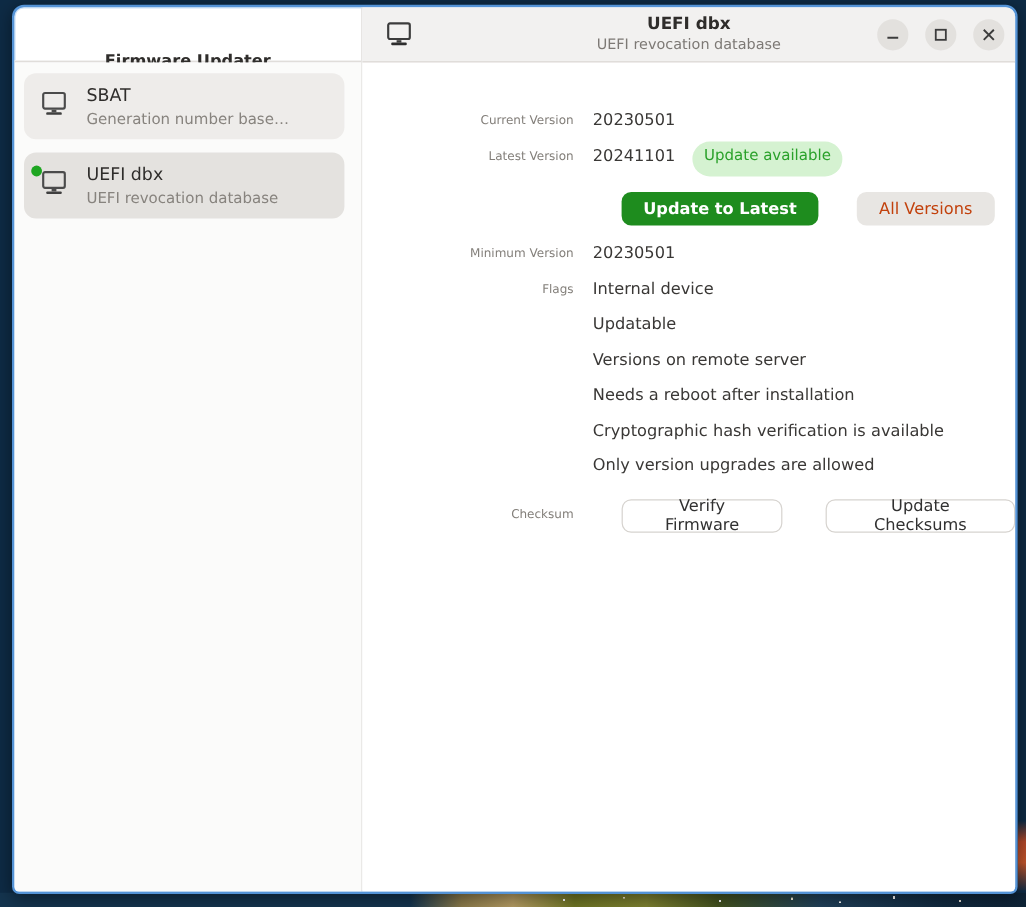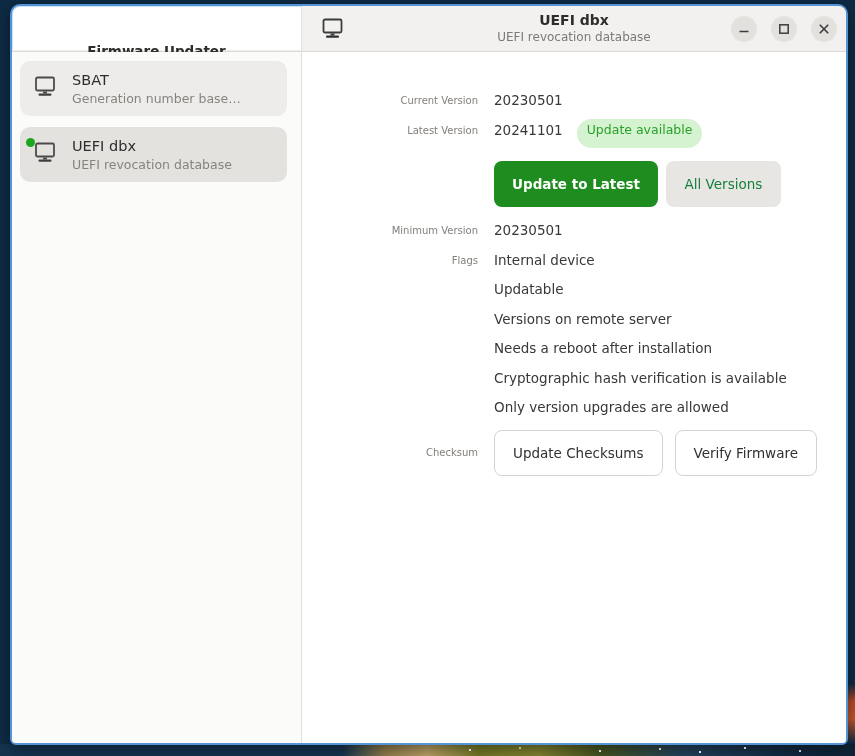--- a/index.html
+++ b/index.html
@@ -88,27 +88,28 @@
 
   .badge {
     display:inline-block; margin-left:14px; padding:2px 10px 9px;
     background:#d5f2d1; color:#2aa12a; font-size:12.5px;
     border-radius:99px; line-height:1.5; vertical-align:1px;
   }
 
   .btn-row { margin:13px 0 9px; }
   .btn-row .buttons { margin-left:192px; display:flex; gap:8px; }
   .btn {
-    height:46px; border-radius:8px; font-size:13.5px;
+    height:28px; border-radius:8px; font-size:13.5px;
     display:flex; align-items:center; justify-content:center;
     cursor:pointer; border:none; padding:0 18px;
     font-family:inherit;
+    margin-left:24px;
   }
   .btn-suggested { background:#1e8c1e; color:#ffffff; font-weight:bold; min-width:150px; }
-  .btn-flat { background:#e8e6e3; color:#15803d; min-width:115px; }
+  .btn-flat { background:#e8e6e3; color:#c2410c; min-width:115px; }
   .btn-outline { background:#ffffff; color:#313131; border:1px solid #d6d3cf; }
 
   .checksum-row { margin-top:7px; align-items:center; }
   .checksum-row .row-label { line-height:38px; }
   .checksum-row .buttons { margin-left:16px; display:flex; gap:12px; }
 </style>
 </head>
 <body>
 
 <div class="wallpaper-bottom"></div>
@@ -221,19 +222,19 @@
         <div class="value-line">Versions on remote server</div>
         <div class="value-line">Needs a reboot after installation</div>
         <div class="value-line">Cryptographic hash verification is available</div>
         <div class="value-line">Only version upgrades are allowed</div>
       </div>
     </div>
 
     <div class="row checksum-row">
       <div class="row-label">Checksum</div>
       <div class="buttons">
+        <button class="btn btn-outline">Verify Firmware</button>
         <button class="btn btn-outline">Update Checksums</button>
-        <button class="btn btn-outline">Verify Firmware</button>
       </div>
     </div>
 
   </div>
 </div>
 
 </body></html>

